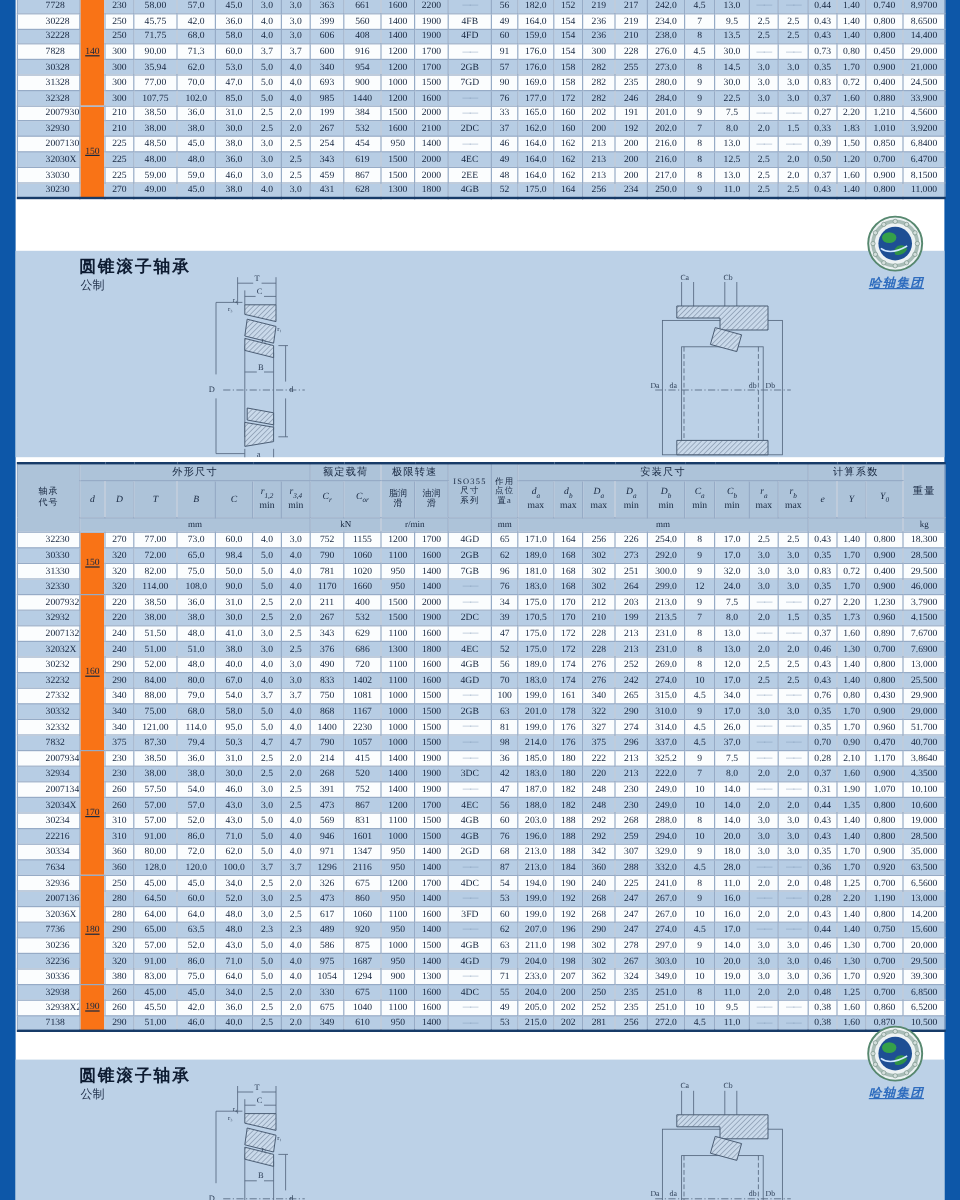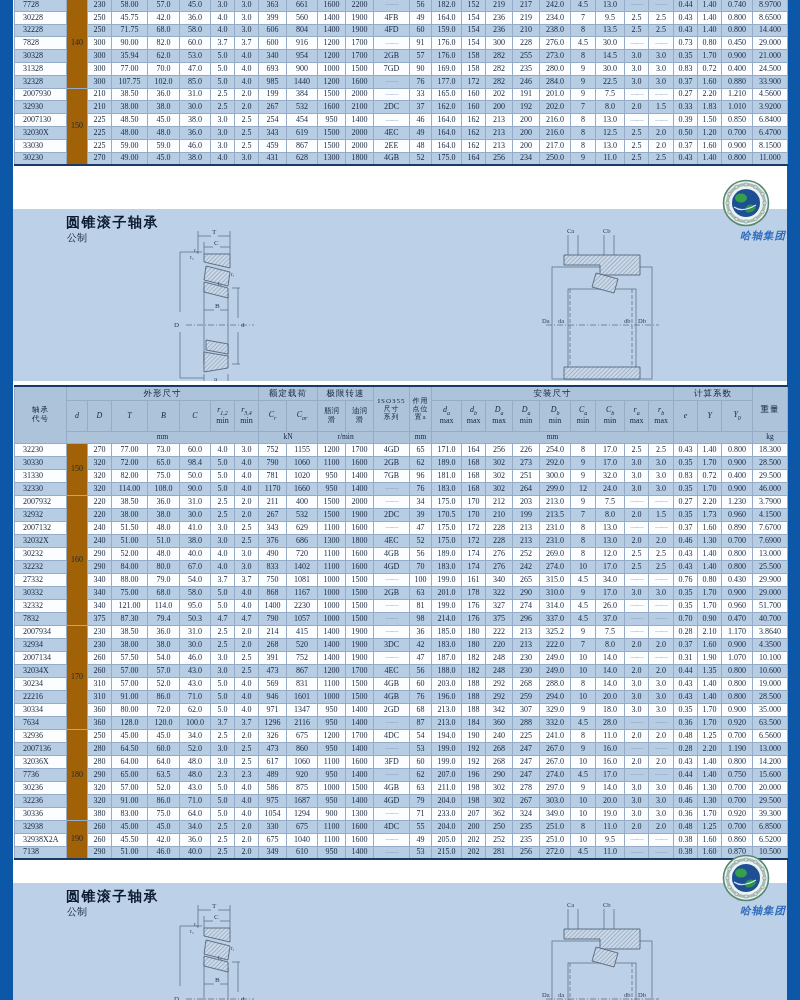--- a/index.html
+++ b/index.html
@@ -9,22 +9,22 @@
   .edge-left{left:0}.edge-right{right:0}
 
   table.btable{position:absolute;left:14px;width:772px;border-collapse:collapse;table-layout:fixed;
        font-size:8px;line-height:1;}
   .btable td,.btable th{border:1px solid #96abc6;padding:0;text-align:center;overflow:hidden;white-space:nowrap;}
   .btable{border:1px solid #2c4d7e;}
   .btable.bthick{border-bottom:2px solid #173b68;}
   .btable.tthick{border-top:2px solid #173b68;}
   tr.blue td{background:#b7cde4;}
   tr.white td{background:#fbfdfe;}
-  .btable td.dcell{background:#a16207;font-size:8px;}
-  .btable td.code{text-align:left;padding-left:8px;}
+  .btable td.dcell{background:#f97316;font-size:8px;text-decoration:underline;}
+  .btable td.code{text-align:left;padding-left:23px;}
   .btable td.dash{color:#7e95b5;font-size:7px;letter-spacing:-1px;}
   #top-table{top:-2px;}
   #top-table tbody tr{height:12.8px;}
   #main-table{top:385px;}
   #main-table tbody tr{height:13px;}
   #main-table thead th{background:#adc3d9;font-weight:normal;vertical-align:middle;}
   tr.grow{height:14px;}
   tr.grow th{font-weight:bold;font-size:8.5px;letter-spacing:1px;}
   tr.srow{height:31px;}
   tr.srow th{font-size:8px;}
@@ -43,23 +43,23 @@
   .sec-title{position:absolute;left:53px;top:5px;font-size:14px;font-weight:bold;color:#0d1b31;
        letter-spacing:1.5px;font-family:"Liberation Sans","DejaVu Sans",sans-serif;}
   .sec-sub{position:absolute;left:54px;top:22px;font-size:10px;color:#24344e;
        font-family:"Liberation Sans","DejaVu Sans",sans-serif;}
   .draw1{position:absolute;left:157px;top:19px;}
   .draw2{position:absolute;left:527px;top:16px;}
   svg text{font-family:"Liberation Serif","DejaVu Serif",serif;fill:#2c3d55;}
 
   .logo{position:absolute;left:722px;width:48px;height:48px;}
   #logo1{top:179px;} #logo2{top:854px;}
-  .brand{position:absolute;left:708px;width:78px;text-align:right;font-size:10.5px;font-weight:bold;
+  .brand{position:absolute;left:708px;width:78px;text-align:center;font-size:10.5px;font-weight:bold;
        font-style:italic;color:#2e6cbe;letter-spacing:1px;
-       font-family:"Liberation Sans","DejaVu Sans",sans-serif;}
+       font-family:"Liberation Sans","DejaVu Sans",sans-serif;text-decoration:underline;}
   #brand1{top:229px;} #brand2{top:904px;}
 </style>
 </head>
 <body>
 
 <svg width="0" height="0" style="position:absolute">
   <defs>
     <pattern id="hatch" width="3" height="3" patternUnits="userSpaceOnUse" patternTransform="rotate(45)">
       <rect width="3" height="3" fill="#c9d9ea"></rect>
       <line x1="0" y1="0" x2="0" y2="3" stroke="#5a6c84" stroke-width="0.7"></line>
@@ -160,21 +160,21 @@
       </tr>
       <tr class="blue">
         <td class="code">32228</td>
         <td>250</td>
         <td>71.75</td>
         <td>68.0</td>
         <td>58.0</td>
         <td>4.0</td>
         <td>3.0</td>
         <td>606</td>
-        <td>804</td>
+        <td>408</td>
         <td>1400</td>
         <td>1900</td>
         <td>4FD</td>
         <td>60</td>
         <td>159.0</td>
         <td>154</td>
         <td>236</td>
         <td>210</td>
         <td>238.0</td>
         <td>8</td>
@@ -183,21 +183,21 @@
         <td>2.5</td>
         <td>0.43</td>
         <td>1.40</td>
         <td>0.800</td>
         <td>14.400</td>
       </tr>
       <tr class="white">
         <td class="code">7828</td>
         <td>300</td>
         <td>90.00</td>
-        <td>82.0</td>
+        <td>71.3</td>
         <td>60.0</td>
         <td>3.7</td>
         <td>3.7</td>
         <td>600</td>
         <td>916</td>
         <td>1200</td>
         <td>1700</td>
         <td class="dash">——</td>
         <td>91</td>
         <td>176.0</td>

